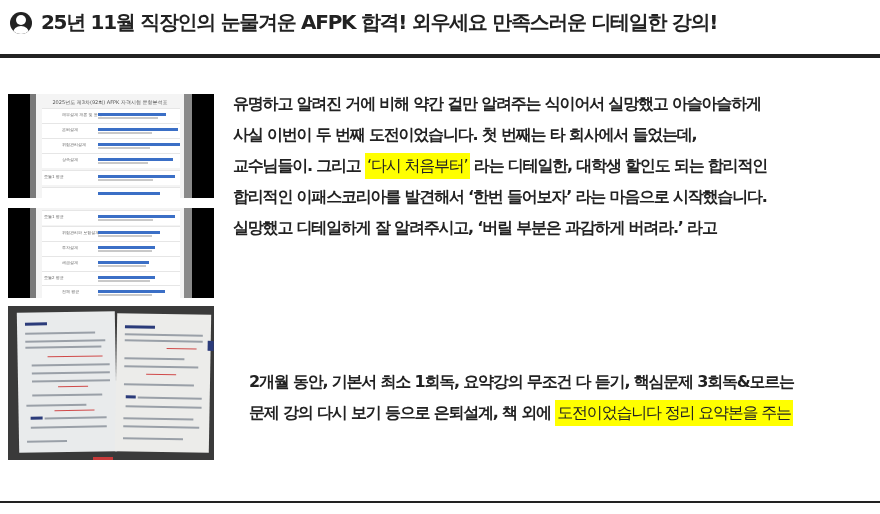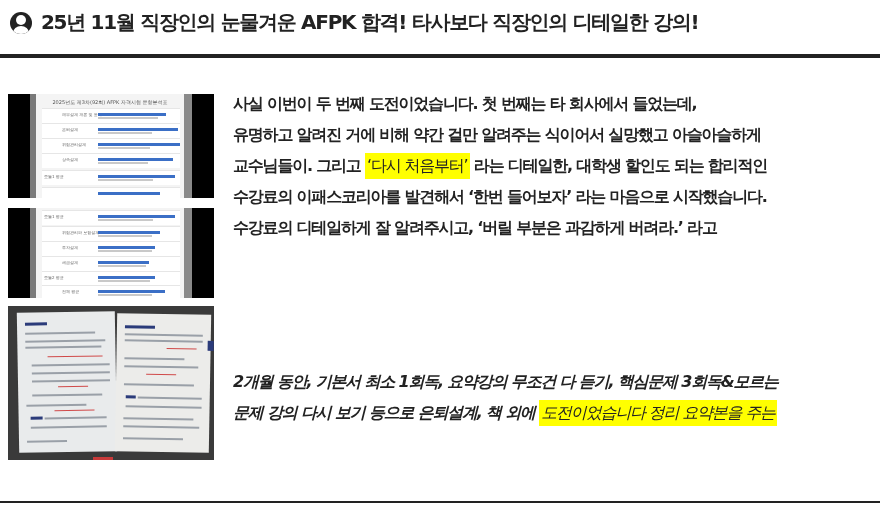--- a/index.html
+++ b/index.html
@@ -38,31 +38,31 @@
   .red { position:absolute; height:1px; background:#d04a4a; }
   .navy { position:absolute; height:3px; background:#2b3b7a; }
   .tab { position:absolute; right:-3px; top:26px; width:6px; height:10px; background:#2b3b7a; }
   .red-edge { position:absolute; left:85px; bottom:0; width:20px; height:3px; background:#c83a3a; }
 
   
   .content { position:absolute; left:233px; top:88px; width:645px; font-size:16px; font-weight:bold; letter-spacing:-1.2px; color:#222; }
   .para { margin:0; }
   .ln { display:block; height:31px; line-height:31px; white-space:nowrap; }
   .hl { background:#ffff00; font-weight:normal; padding:3px 2px 4px 2px; color:#222; }
-  .para2 { position:absolute; top:278px; left:0;font-style:italic; }
+  .para2 { position:absolute; top:278px; left:16px; }
 </style>
 </head>
 <body>
 
 <div class="title-bar">
   <div class="avatar">
     <div class="head"></div>
       <div class="body"></div>
   </div>
-  <div class="title">25년 11월 직장인의 눈물겨운 AFPK 합격! 타사보다 직장인의 디테일한 강의!</div>
+  <div class="title">25년 11월 직장인의 눈물겨운 AFPK 합격! 외우세요 만족스러운 디테일한 강의!</div>
 </div>
 <div class="top-divider"></div>
 
 <div class="img img1" title="2025년도 제3차(92회) AFPK 자격시험 문항분석표 (상단)">
   <div class="phone-side-l"></div>
     <div class="phone-side-l2"></div>
   <div class="sheet">
     <div class="sheet-title">2025년도 제3차(92회) AFPK 자격시험 문항분석표</div>
     <div class="row" style="top:14px;">
         <span class="lbl">재무설계 개론 및 윤리</span>
@@ -170,25 +170,25 @@
     <div class="line" style="left:8px;top:104px;width:70px;"></div>
     <div class="line" style="left:8px;top:112px;width:76px;"></div>
     <div class="line" style="left:8px;top:124px;width:60px;"></div>
     <div class="tab"></div>
   </div>
   <div class="red-edge"></div>
 </div>
 
 <div class="content">
   <div class="para">
+    <span class="ln">유명하고 알려진 거에 비해 약간 겉만 알려주는 식이어서 실망했고 아슬아슬하게</span>
     <span class="ln">사실 이번이 두 번째 도전이었습니다. 첫 번째는 타 회사에서 들었는데,</span>
-    <span class="ln">유명하고 알려진 거에 비해 약간 겉만 알려주는 식이어서 실망했고 아슬아슬하게</span>
     <span class="ln"><span>교수님들이. 그리고 </span><span class="hl">‘다시 처음부터’</span><span> 라는 디테일한, 대학생 할인도 되는 합리적인</span></span>
-    <span class="ln">수강료의 이패스코리아를 발견해서 ‘한번 들어보자’ 라는 마음으로 시작했습니다.</span>
-    <span class="ln">수강료의 디테일하게 잘 알려주시고, ‘버릴 부분은 과감하게 버려라.’ 라고</span>
+    <span class="ln">합리적인 이패스코리아를 발견해서 ‘한번 들어보자’ 라는 마음으로 시작했습니다.</span>
+    <span class="ln">실망했고 디테일하게 잘 알려주시고, ‘버릴 부분은 과감하게 버려라.’ 라고</span>
   </div>
   <div class="para para2">
     <span class="ln">2개월 동안, 기본서 최소 1회독, 요약강의 무조건 다 듣기, 핵심문제 3회독&amp;모르는</span>
     <span class="ln"><span>문제 강의 다시 보기 등으로 은퇴설계, 책 외에 </span><span class="hl">도전이었습니다 정리 요약본을 주는</span></span>
   </div>
 </div>
 
 <div class="bottom-divider"></div>
 
 </body></html>

